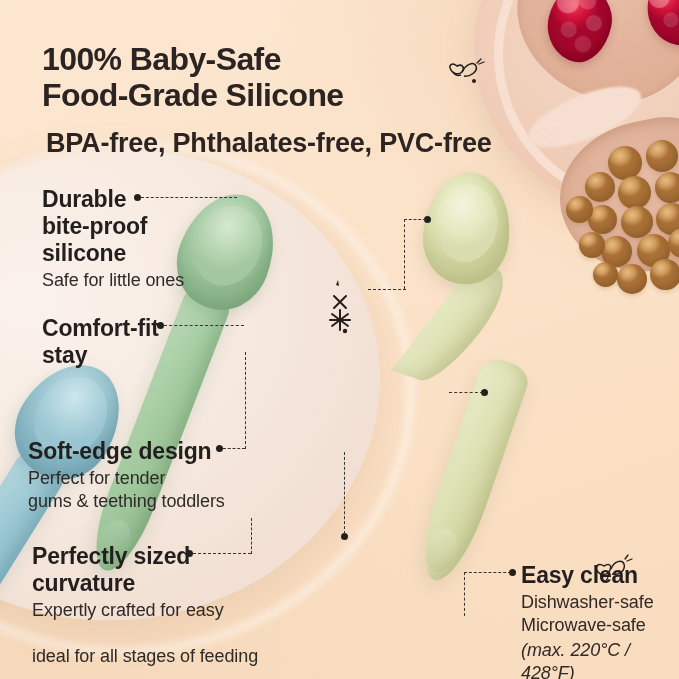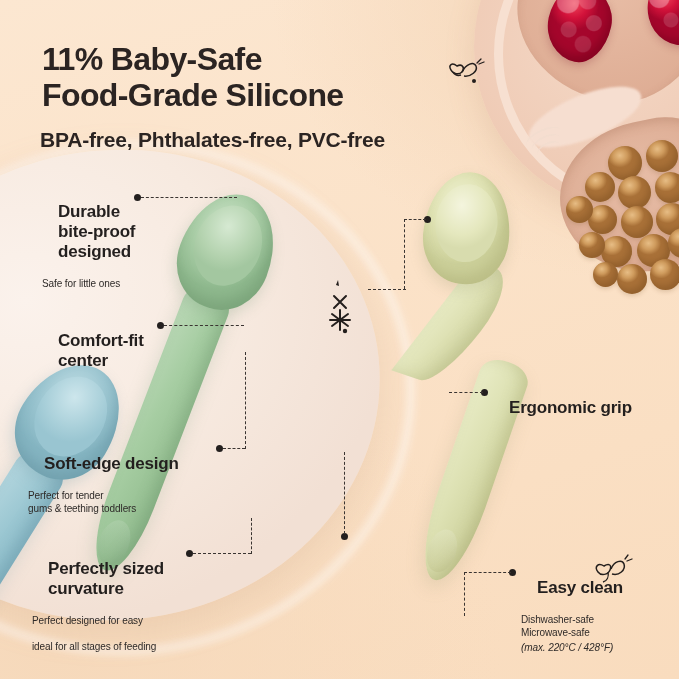--- a/index.html
+++ b/index.html
@@ -117,25 +117,25 @@
     border-radius:26px 26px 28px 28px/20px 20px 90px 90px;
     background:linear-gradient(100deg,#b5d7df 0%, #9bc7d2 40%, #8dbecb 70%, #7eb1c0 100%);
     box-shadow:inset -8px 0 15px rgba(80,125,142,.32), 0 8px 18px rgba(110,150,165,.22);}
   .sp-blue .handle::after{content:"";position:absolute;left:9px;bottom:8px;width:32px;height:50px;
     border-radius:50%;background:linear-gradient(180deg,rgba(255,255,255,.14),rgba(90,140,155,.18));}
 
   
   .txt{position:absolute;color:#231f1e;}
   .h1{left:42px;top:42px;width:470px;font-size:32px;line-height:1.12;font-weight:700;letter-spacing:-.6px;color:#2b2422;}
   .h1 .l2{display:block;}
-  .sub{left:40px;top:128px;font-size:21px;font-weight:700;color:#2b2422;letter-spacing:-.2px;}
+  .sub{left:46px;top:128px;font-size:27px;font-weight:700;color:#2b2422;letter-spacing:-.2px;}
 
   .cal{position:absolute;}
-  .cal .t{font-size:17px;font-weight:700;color:#231f1e;line-height:1.18;letter-spacing:-.2px;margin:16px;}
-  .cal .d{font-size:10px;font-weight:400;color:#2e2a28;line-height:1.28;margin:2px 0 0 0;letter-spacing:-.1px;}
+  .cal .t{font-size:23px;font-weight:700;color:#231f1e;line-height:1.18;letter-spacing:-.2px;margin:0;}
+  .cal .d{font-size:18px;font-weight:400;color:#2e2a28;line-height:1.28;margin:2px 0 0 0;letter-spacing:-.1px;}
   .cal .d.ital{font-style:italic;}
 
   
   .lead{position:absolute;border:0;border-top:1.6px dashed #3a3431;height:0;}
   .leadv{position:absolute;border:0;border-left:1.6px dashed #3a3431;width:0;}
   .dot{position:absolute;width:7px;height:7px;border-radius:50%;background:#231f1e;}
 
   
   .doodle{position:absolute;}
   .sparkle{position:absolute;color:#2b2422;}
@@ -199,48 +199,48 @@
   </div>
 
   <svg class="sparkle" style="left:316px;top:272px;" width="46" height="62" viewBox="0 0 46 62">
     <path d="M22 8 L23 14 L20 13 Z" fill="#241f1d"></path>
     <path d="M18 24 L30 36 M30 24 L18 36" stroke="#241f1d" stroke-width="2" stroke-linecap="round"></path>
     <path d="M16 42 L32 54 M32 42 L16 54 M24 38 L24 58 M14 48 L34 48" stroke="#241f1d" stroke-width="2" stroke-linecap="round"></path>
     <circle cx="29" cy="59" r="2.2" fill="#241f1d"></circle>
   </svg>
 
   <div class="txt h1">
-    <span>11% Baby-Safe</span>
+    <span>100% Baby-Safe</span>
     <span class="l2">Food-Grade Silicone</span>
   </div>
   <div class="txt sub">BPA-free, Phthalates-free, PVC-free</div>
 
   <svg class="doodle" style="left:443px;top:52px;" width="48" height="40" viewBox="0 0 48 40">
     <path d="M14 14 C9 10, 5 13, 8 18 C10 22, 16 23, 19 20 C22 17, 20 11, 14 14 Z" fill="none" stroke="#241f1d" stroke-width="1.5"></path>
     <path d="M19 20 C23 12, 31 9, 33 14 C35 19, 28 25, 21 24" fill="none" stroke="#241f1d" stroke-width="1.5"></path>
     <path d="M10 20 C12 23, 15 24, 18 23" fill="none" stroke="#241f1d" stroke-width="1.4"></path>
     <path d="M34 11 L38 7 M36 12 L41 10" stroke="#241f1d" stroke-width="1.3" stroke-linecap="round"></path>
     <circle cx="31" cy="29" r="2" fill="#241f1d"></circle>
   </svg>
 
   <div class="cal" style="left:42px;top:186px;width:190px;">
     <p class="t">
       <span>Durable</span><br>
       <span>bite-proof</span><br>
-      <span>designed</span>
+      <span>silicone</span>
     </p>
     <p class="d">Safe for little ones</p>
   </div>
   <div class="dot" style="left:134px;top:194px;"></div>
   <div class="lead" style="left:141px;top:197px;width:96px;"></div>
 
   <div class="cal" style="left:42px;top:315px;width:210px;">
     <p class="t">
       <span>Comfort-fit</span><br>
-      <span>center</span>
+      <span>stay</span>
     </p>
   </div>
   <div class="dot" style="left:157px;top:322px;"></div>
   <div class="lead" style="left:164px;top:325px;width:80px;"></div>
 
   <div class="cal" style="left:28px;top:438px;width:215px;">
     <p class="t">Soft-edge design</p>
     <p class="d">
       <span>Perfect for tender</span><br>
       <span>gums &amp; teething toddlers</span>
@@ -249,39 +249,38 @@
   <div class="dot" style="left:216px;top:445px;"></div>
   <div class="lead" style="left:223px;top:448px;width:22px;"></div>
   <div class="leadv" style="left:245px;top:352px;height:97px;"></div>
 
   <div class="cal" style="left:32px;top:543px;width:250px;">
     <p class="t">
       <span>Perfectly sized</span><br>
       <span>curvature</span>
     </p>
     <p class="d">
-      <span>Perfect designed for easy</span><br>
+      <span>Expertly crafted for easy</span><br>
       <br>
       <span>ideal for all stages of feeding</span>
     </p>
   </div>
   <div class="dot" style="left:186px;top:550px;"></div>
   <div class="lead" style="left:193px;top:553px;width:58px;"></div>
   <div class="leadv" style="left:251px;top:518px;height:36px;"></div>
 
   <div class="dot" style="left:341px;top:533px;"></div>
   <div class="leadv" style="left:344px;top:452px;height:82px;"></div>
 
   <div class="dot" style="left:424px;top:216px;"></div>
   <div class="lead" style="left:404px;top:219px;width:22px;"></div>
   <div class="leadv" style="left:404px;top:219px;height:70px;"></div>
   <div class="lead" style="left:368px;top:289px;width:38px;"></div>
 
   <div class="cal" style="left:493px;top:382px;width:170px;">
-    <p class="t">Ergonomic grip</p>
   </div>
   <div class="dot" style="left:481px;top:389px;"></div>
   <div class="lead" style="left:449px;top:392px;width:34px;"></div>
 
   <div class="cal" style="left:521px;top:562px;width:160px;">
     <p class="t">Easy clean</p>
     <p class="d">
       <span>Dishwasher-safe</span><br>
       <span>Microwave-safe</span>
     </p>

